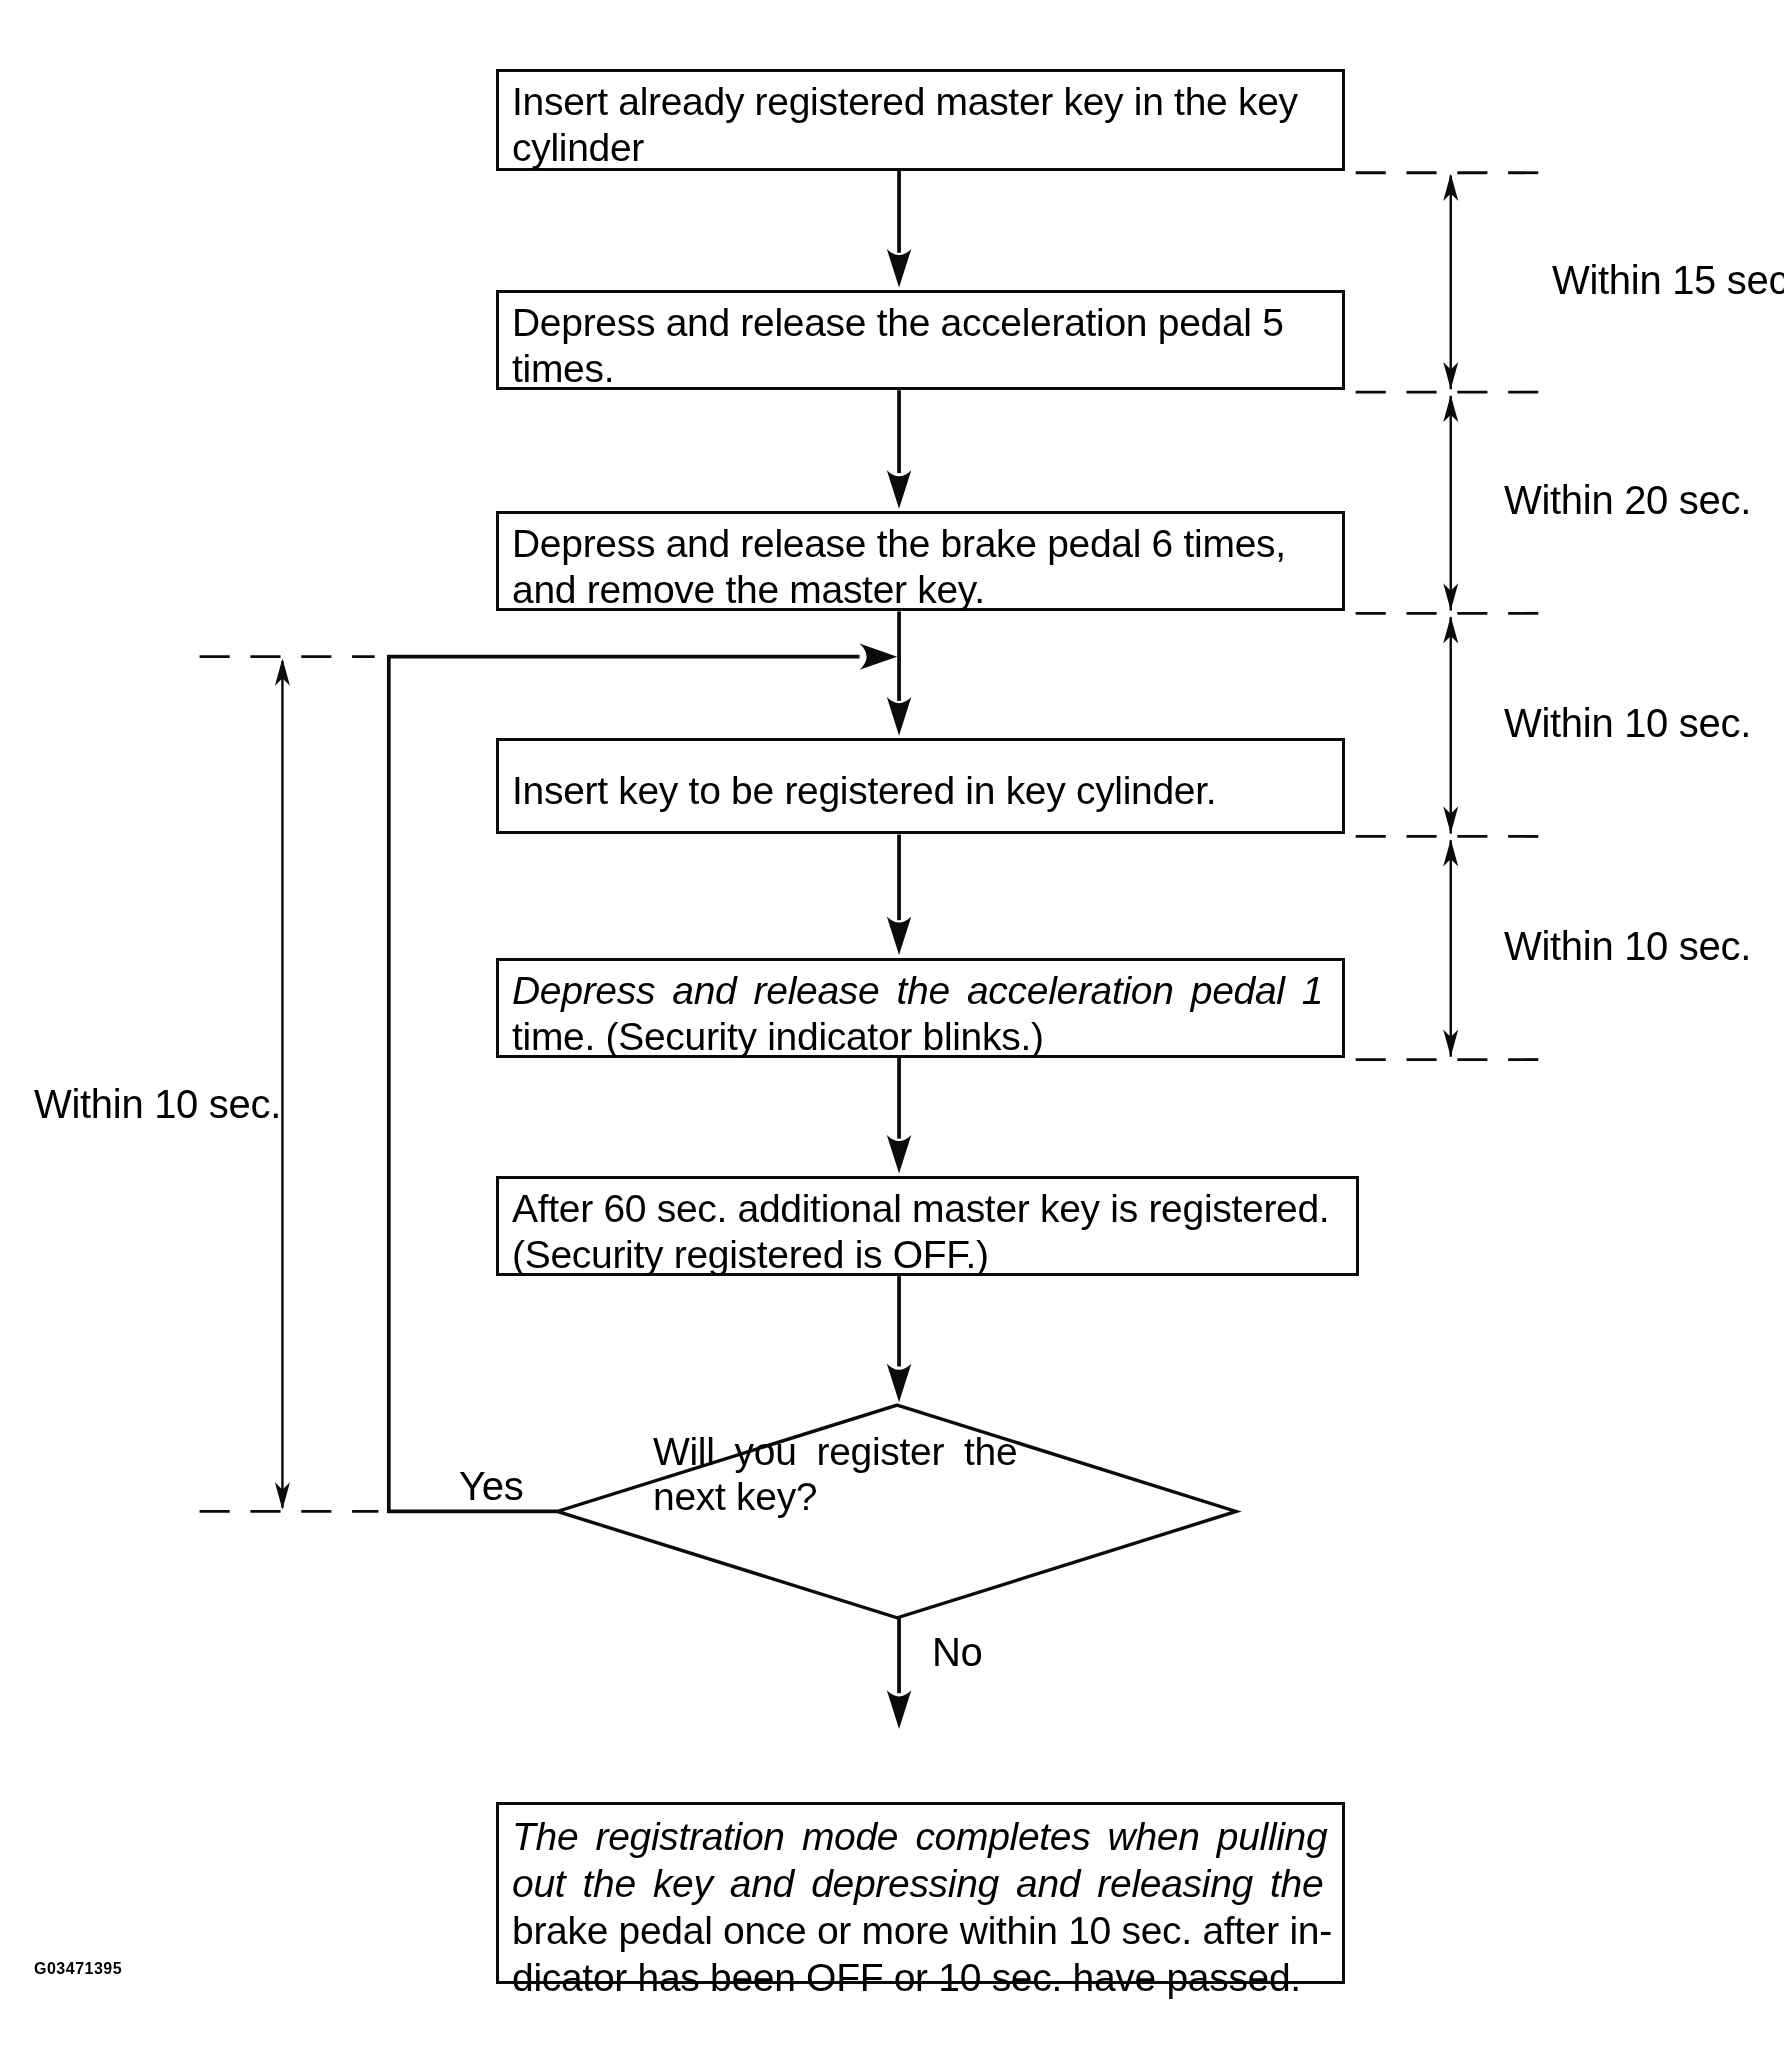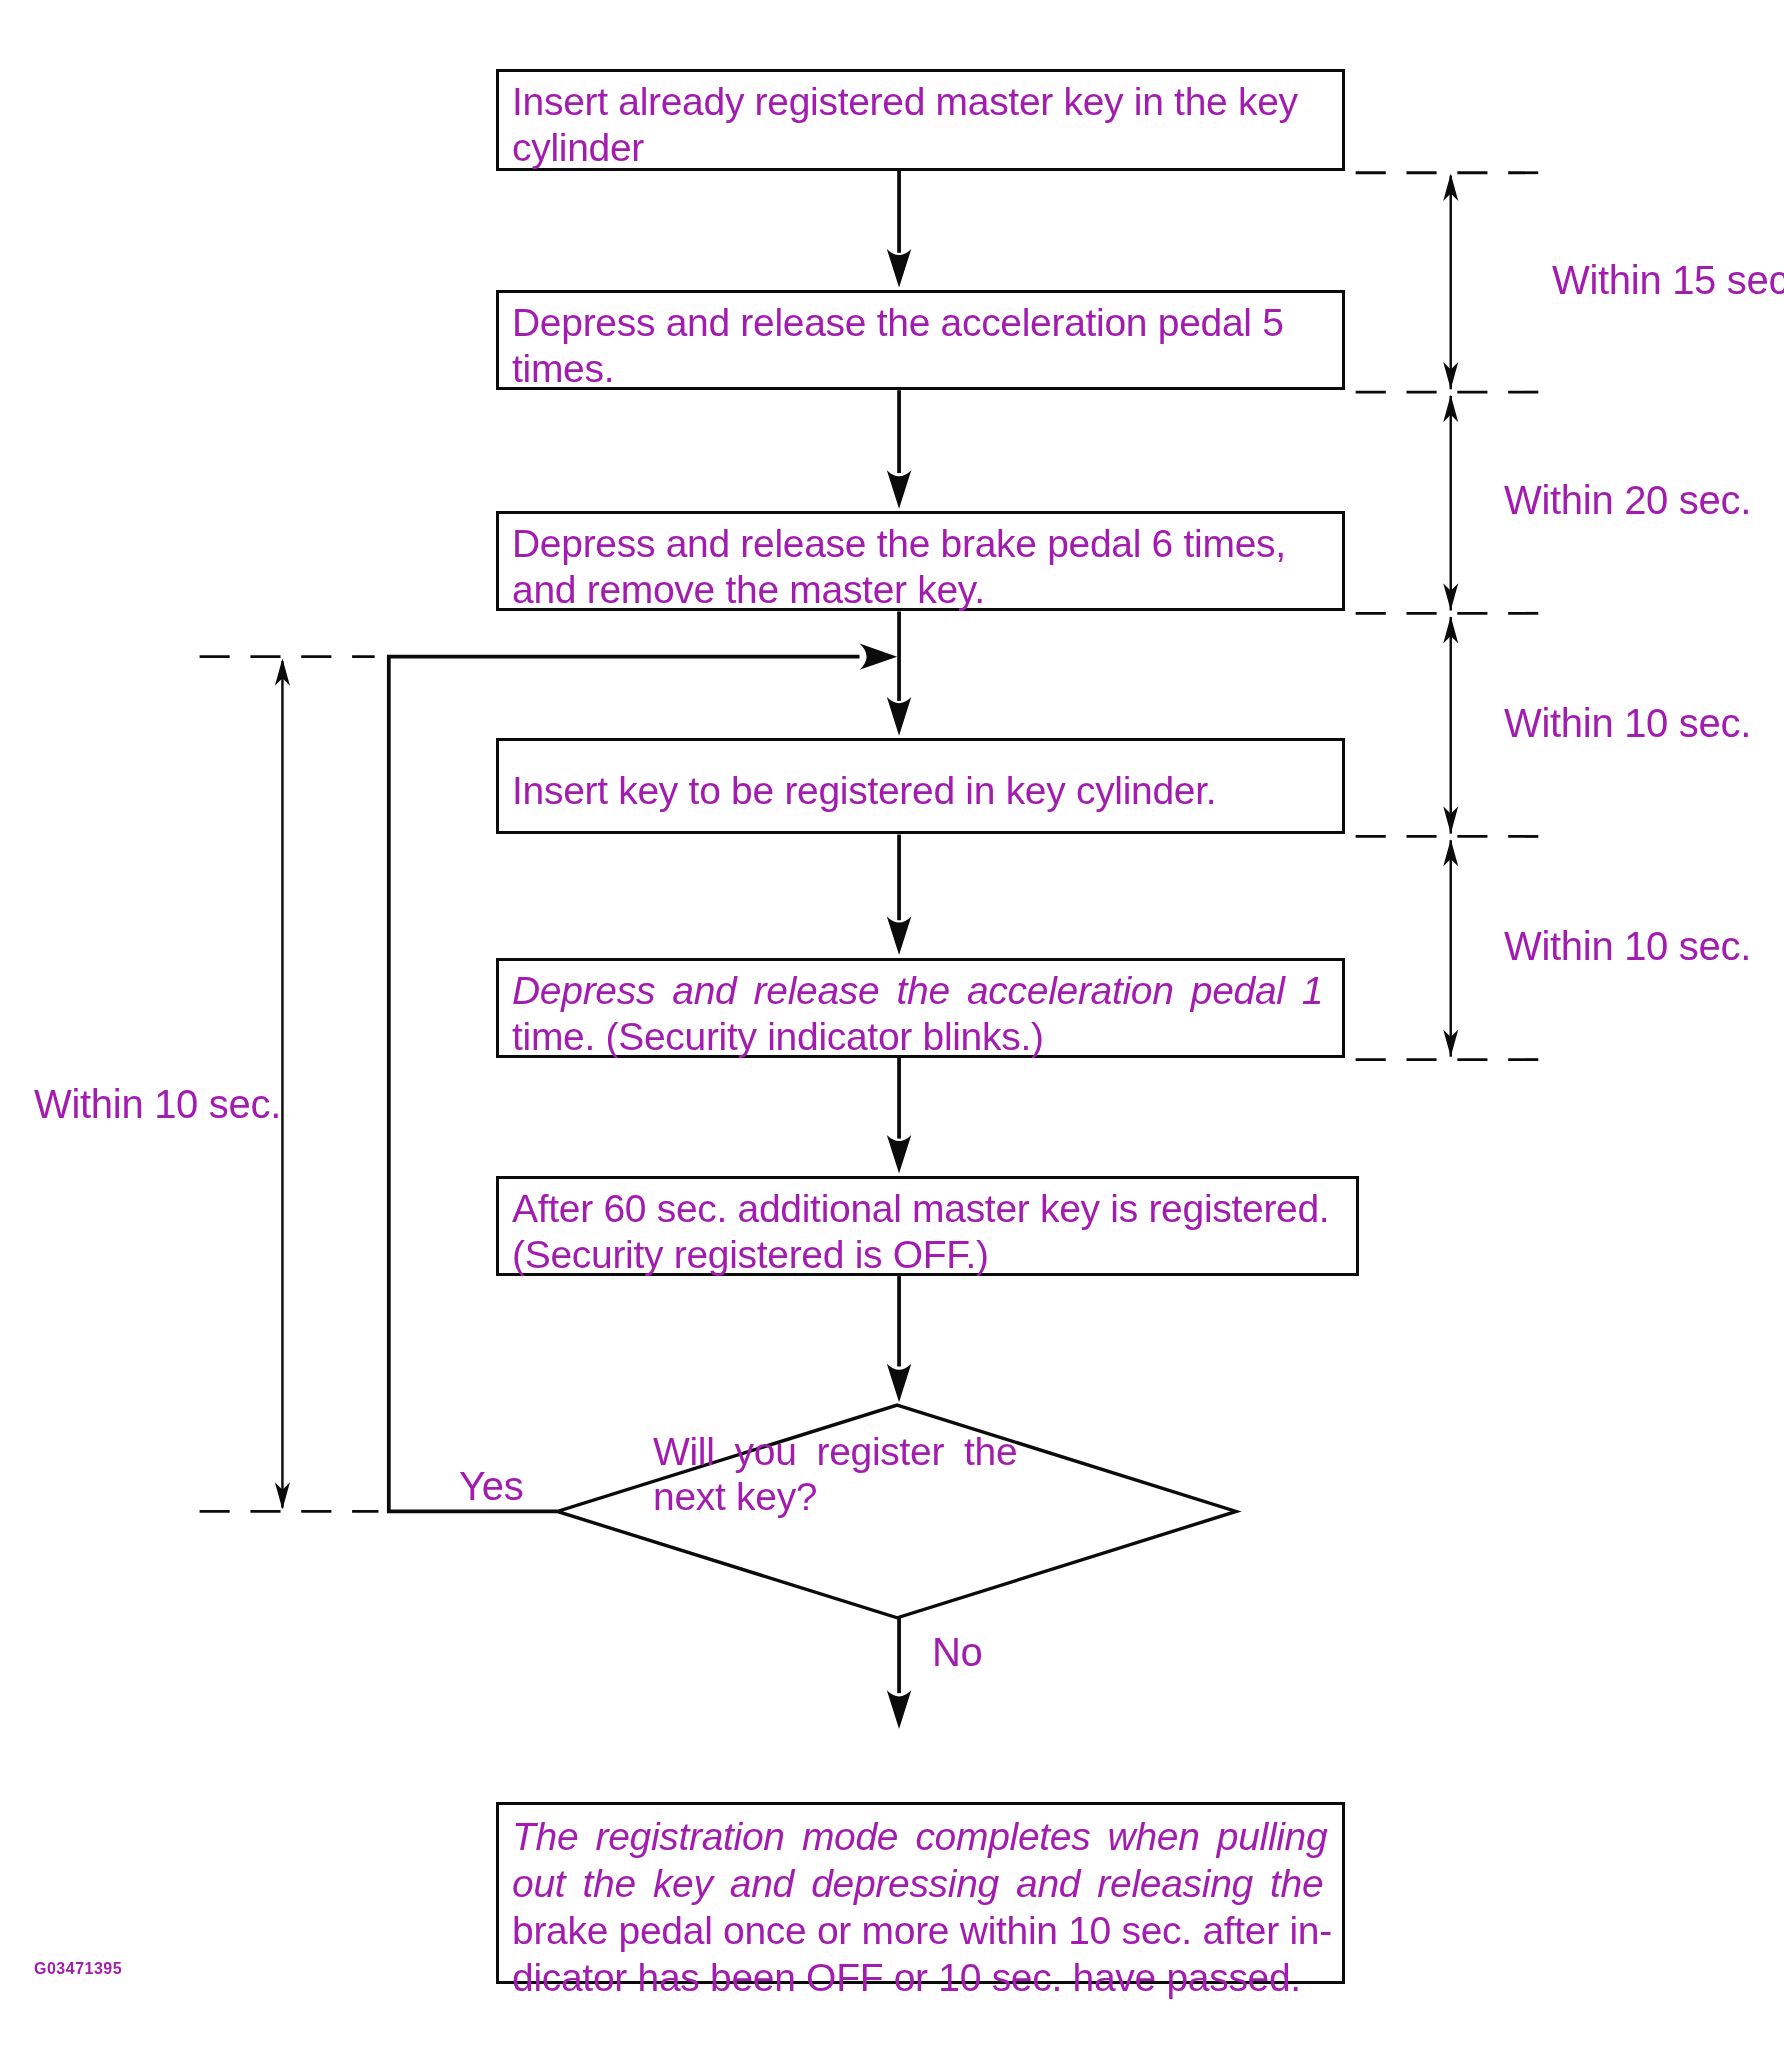--- a/index.html
+++ b/index.html
@@ -2,21 +2,21 @@
 <html style="font-size:15px"><head>
 <meta charset="utf-8">
 <style>
   html,body{margin:0;padding:0;background:#ffffff;}
   .stage{
     position:relative;
     width:1784px;
     height:2057px;
     background:#ffffff;
     font-family:"Liberation Sans", sans-serif;
-    color:#a21caf;
+    color:#000000;
     overflow:hidden;
   }
   .layer{position:absolute;left:0;top:0;}
   .pbox{
     position:absolute;
     background:#ffffff;
     border:3.8px solid #0b0b0b;
     box-sizing:border-box;
     padding:6.6px 13px;
     font-size:39px;

